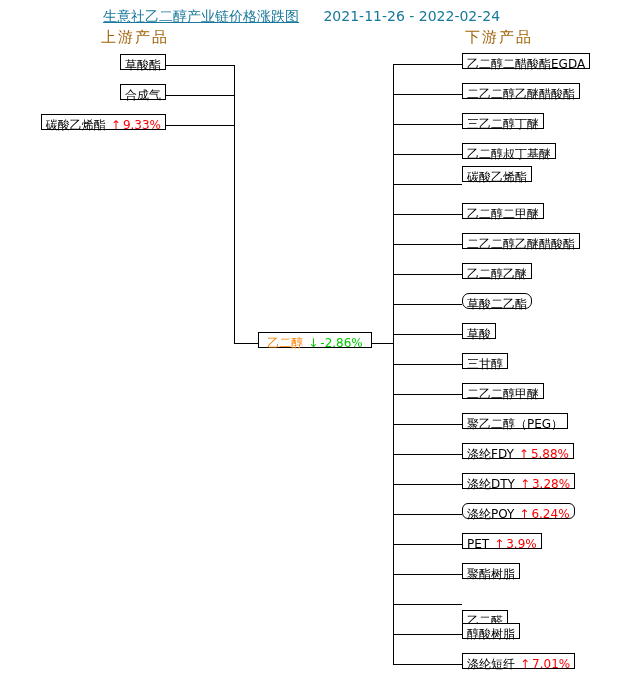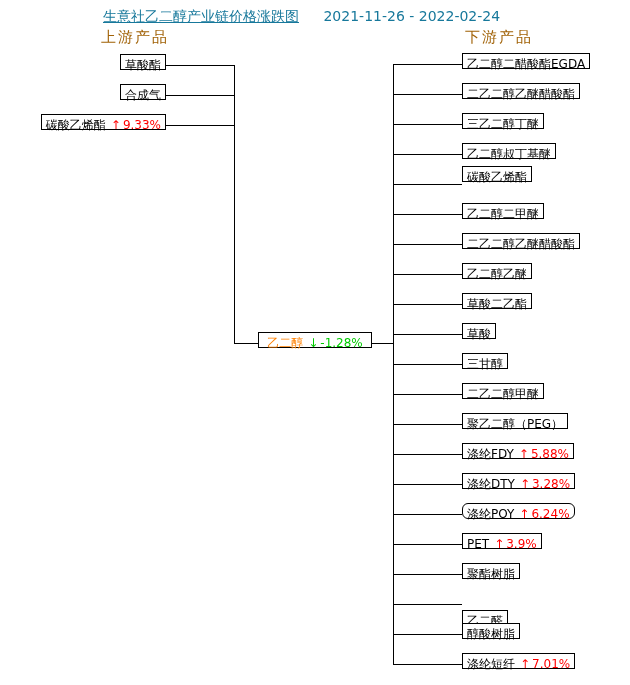--- a/index.html
+++ b/index.html
@@ -67,30 +67,30 @@
       <div class="hline" style="left: 393px; top: 544px; width: 69px;"></div>
       <div class="hline" style="left: 393px; top: 574px; width: 69px;"></div>
       <div class="hline" style="left: 393px; top: 604px; width: 69px;"></div>
       <div class="hline" style="left: 393px; top: 634px; width: 69px;"></div>
       <div class="hline" style="left: 393px; top: 664px; width: 69px;"></div>
     </div>
   <div id="nodes">
       <div class="node" style="right: 464px; top: 54px;"><span class="lbl">草酸酯</span></div>
       <div class="node" style="right: 464px; top: 84px;"><span class="lbl">合成气</span></div>
       <div class="node" style="right: 464px; top: 114px;"><span class="lbl">碳酸乙烯酯</span><span class="arr chg-up">↑</span><span class="val chg-up">9.33%</span></div>
-      <div class="node center" style="left: 258px; top: 332px;"><span class="lbl">乙二醇</span><span class="arr chg-down">↓</span><span class="val chg-down">-1.28%</span></div>
+      <div class="node center" style="left: 258px; top: 332px;"><span class="lbl">乙二醇</span><span class="arr chg-down">↓</span><span class="val chg-down">-2.86%</span></div>
       <div class="node" style="left: 462px; top: 53px;"><span class="lbl">乙二醇二醋酸酯EGDA</span></div>
       <div class="node" style="left: 462px; top: 83px;"><span class="lbl">二乙二醇乙醚醋酸酯</span></div>
       <div class="node" style="left: 462px; top: 113px;"><span class="lbl">三乙二醇丁醚</span></div>
       <div class="node" style="left: 462px; top: 143px;"><span class="lbl">乙二醇叔丁基醚</span></div>
       <div class="node" style="left: 462px; top: 166px;"><span class="lbl">碳酸乙烯酯</span></div>
       <div class="node" style="left: 462px; top: 203px;"><span class="lbl">乙二醇二甲醚</span></div>
       <div class="node" style="left: 462px; top: 233px;"><span class="lbl">二乙二醇乙醚醋酸酯</span></div>
       <div class="node" style="left: 462px; top: 263px;"><span class="lbl">乙二醇乙醚</span></div>
-      <div class="node" style="left: 462px; top: 293px;"><span class="lbl">草酸二乙酯</span></div>
+      <div class="node" style="left: 462px; top: 293px; border-radius: 7px;"><span class="lbl">草酸二乙酯</span></div>
       <div class="node" style="left: 462px; top: 323px;"><span class="lbl">草酸</span></div>
       <div class="node" style="left: 462px; top: 353px;"><span class="lbl">三甘醇</span></div>
       <div class="node" style="left: 462px; top: 383px;"><span class="lbl">二乙二醇甲醚</span></div>
       <div class="node" style="left: 462px; top: 413px;"><span class="lbl">聚乙二醇（PEG）</span></div>
       <div class="node" style="left: 462px; top: 443px;"><span class="lbl">涤纶FDY</span><span class="arr chg-up">↑</span><span class="val chg-up">5.88%</span></div>
       <div class="node" style="left: 462px; top: 473px;"><span class="lbl">涤纶DTY</span><span class="arr chg-up">↑</span><span class="val chg-up">3.28%</span></div>
       <div class="node" style="left: 462px; top: 503px; border-radius: 6px;"><span class="lbl">涤纶POY</span><span class="arr chg-up">↑</span><span class="val chg-up">6.24%</span></div>
       <div class="node" style="left: 462px; top: 533px;"><span class="lbl">PET</span><span class="arr chg-up">↑</span><span class="val chg-up">3.9%</span></div>
       <div class="node" style="left: 462px; top: 563px;"><span class="lbl">聚酯树脂</span></div>
       <div class="node" style="left: 462px; top: 610px;"><span class="lbl">乙二醛</span></div>

